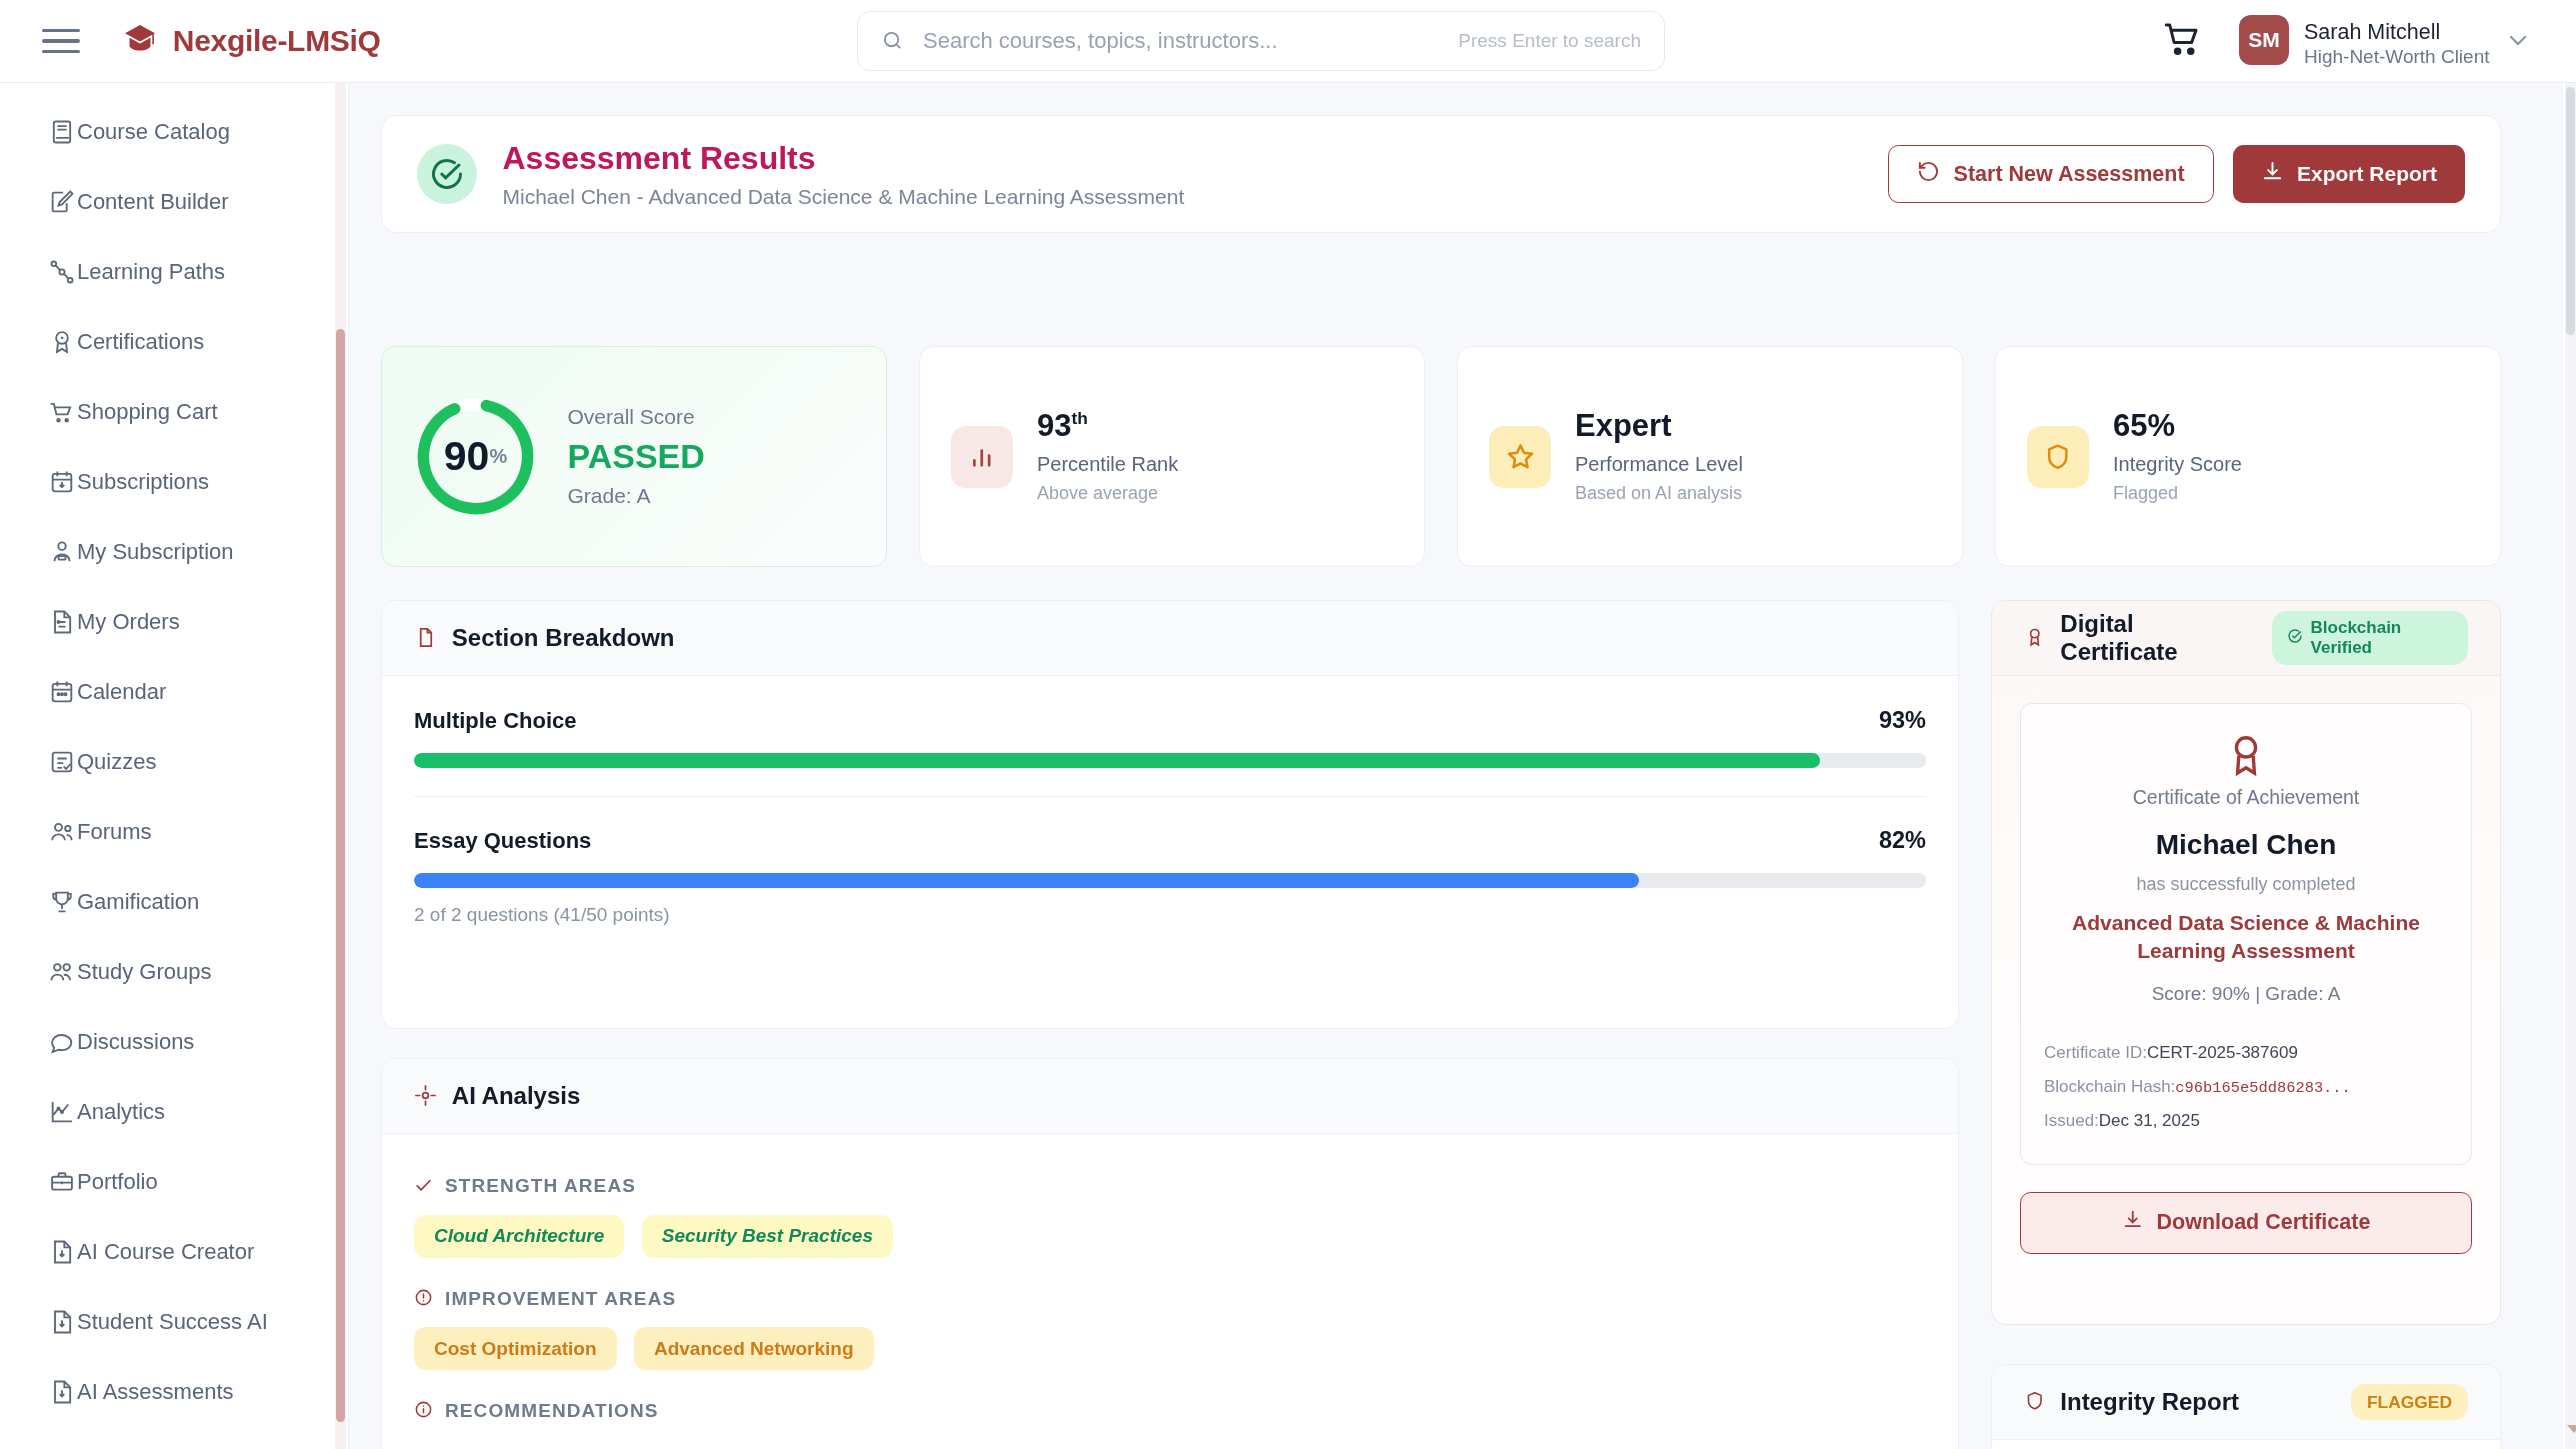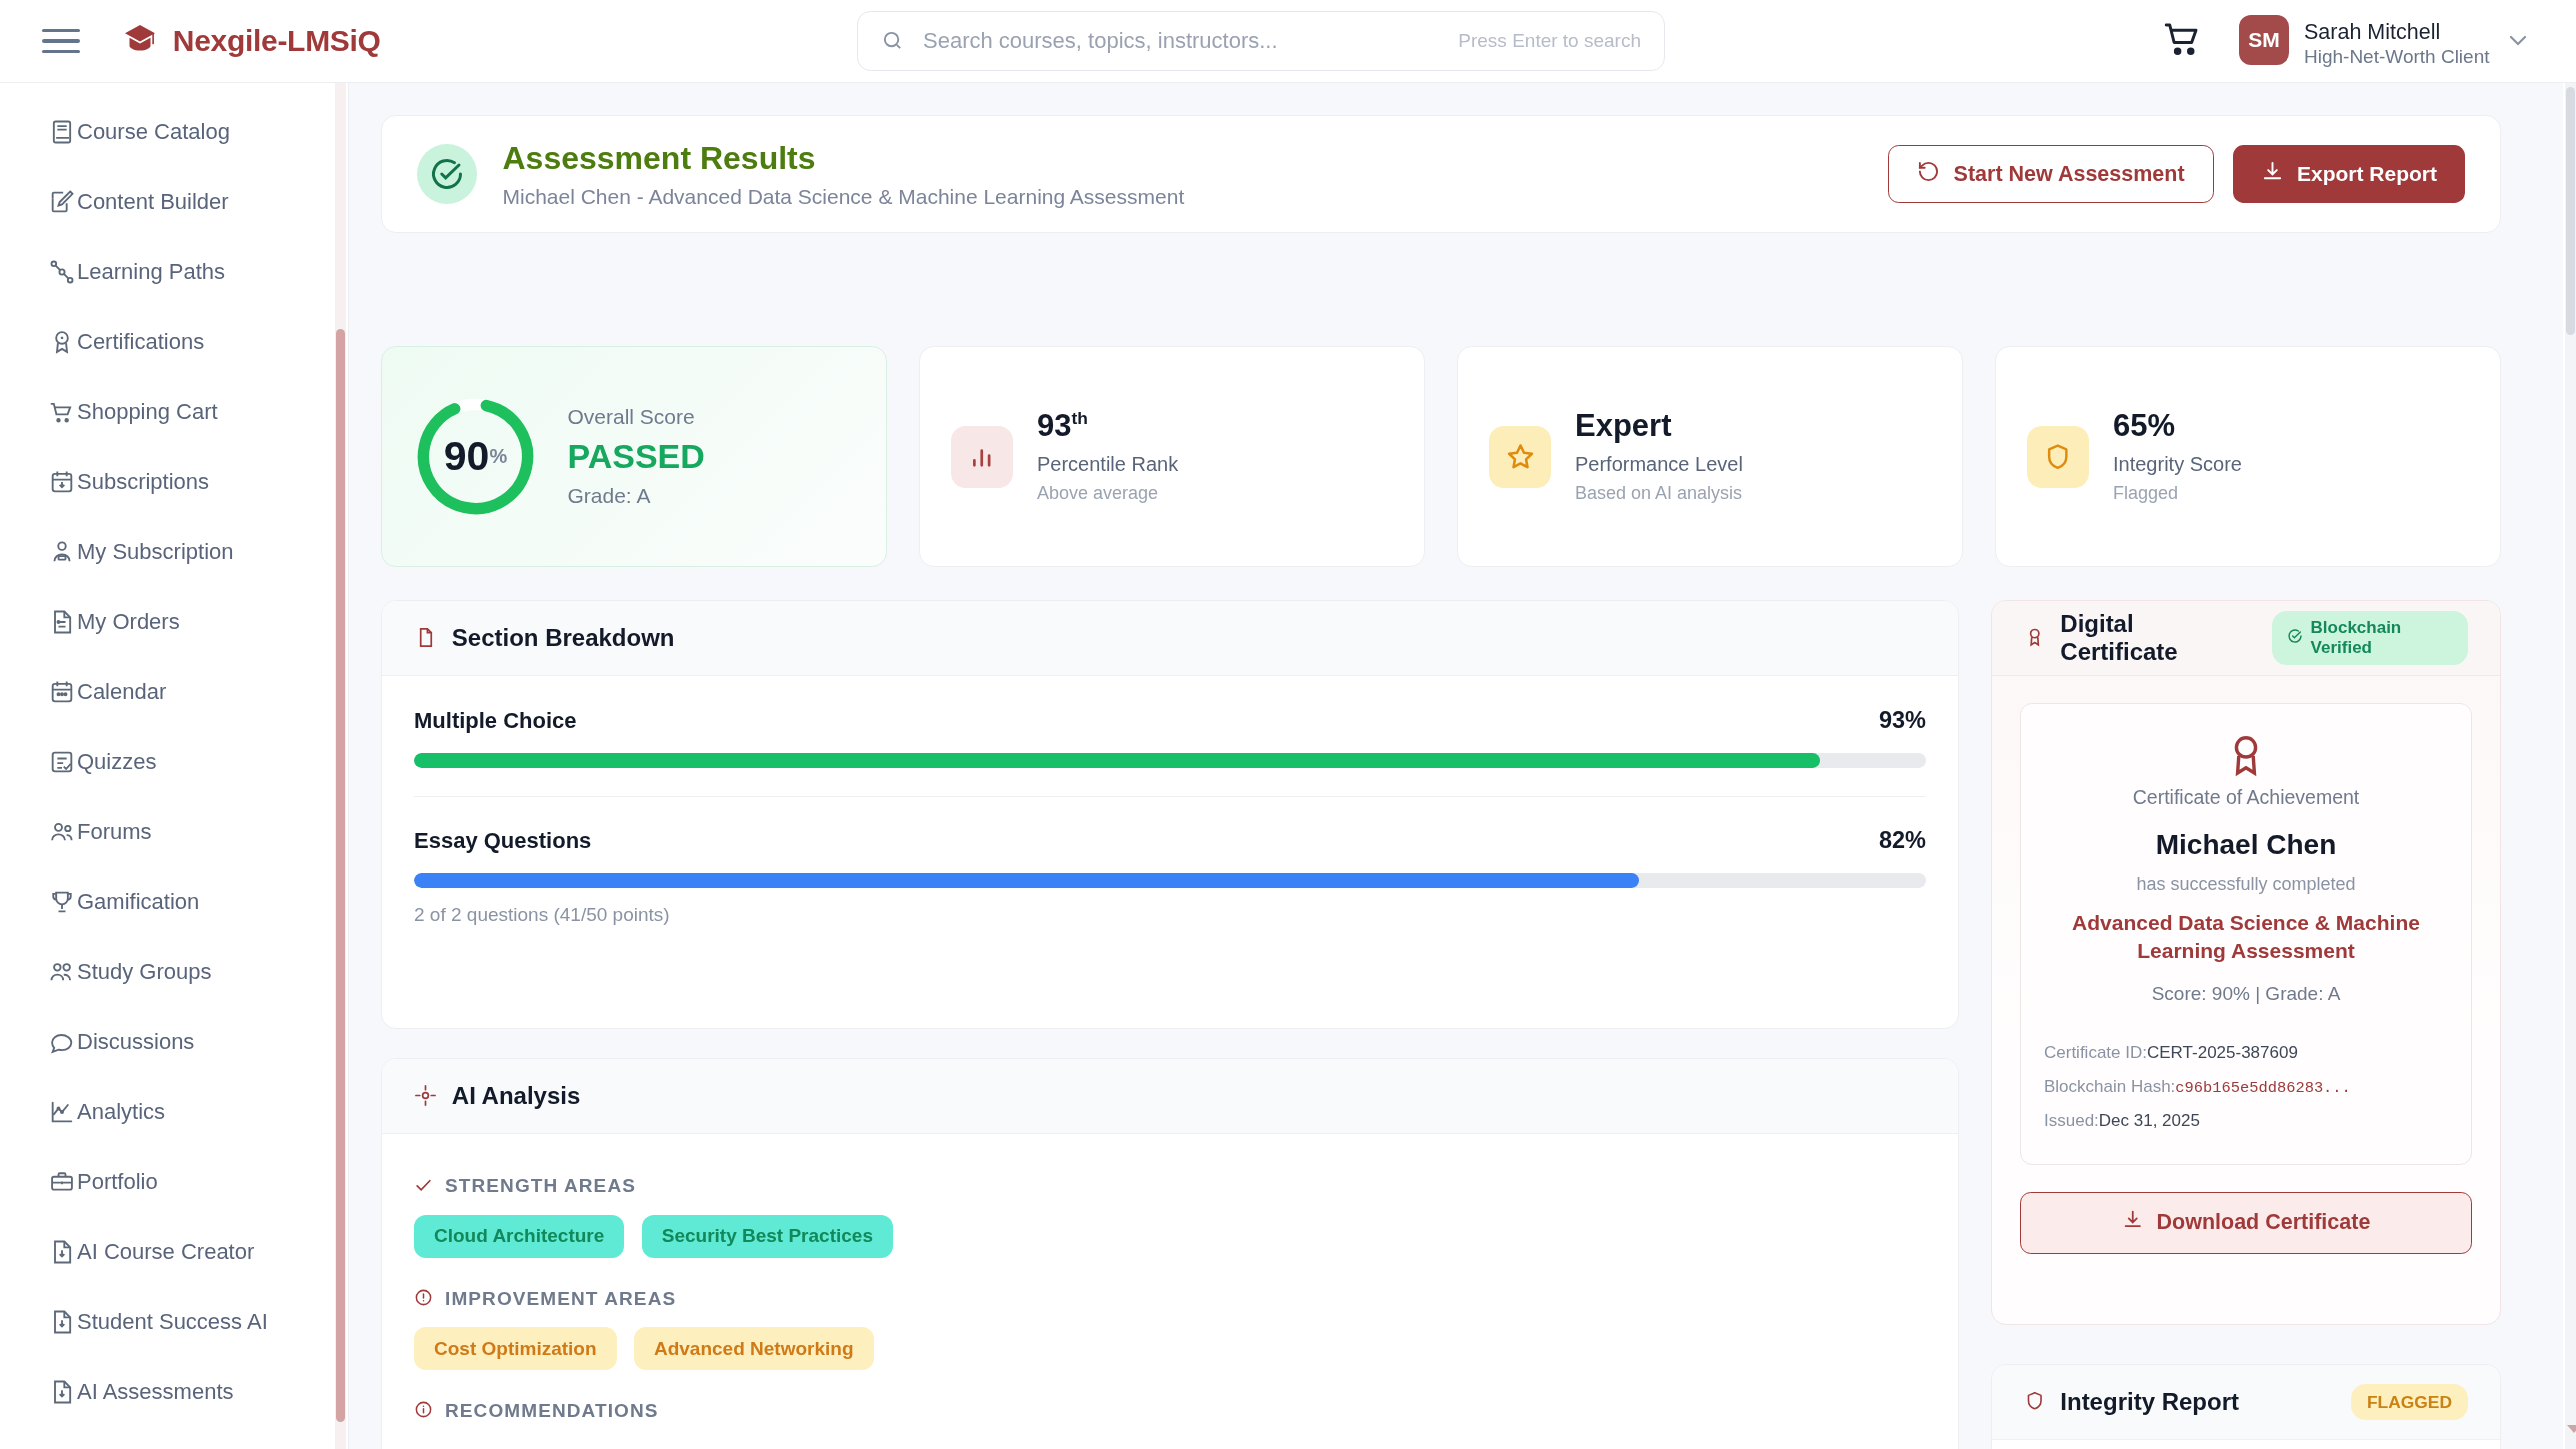--- a/index.html
+++ b/index.html
@@ -79,21 +79,21 @@
   
   .hdrcard {
     position: absolute; left: 32px; top: 32px; width: 2120px; height: 118px;
     display: flex; align-items: center; padding: 0 35px;
   }
   .hdr-icon {
     width: 60px; height: 60px; border-radius: 50%; background: #c9f3dc;
     display: flex; align-items: center; justify-content: center; flex: 0 0 60px;
   }
   .hdr-texts { margin-left: 25.5px; }
-  .hdr-title { font-size: 32px; font-weight: 700; color: #4d7c0f; line-height: 1.22; }
+  .hdr-title { font-size: 32px; font-weight: 700; color: #be185d; line-height: 1.22; }
   .hdr-sub { font-size: 21px; color: #7b8499; margin-top: 6.7px; }
   .hdr-actions { margin-left: auto; display: flex; gap: 19px; align-items: center; }
   .btn-outline {
     height: 58px; border: 1.3px solid #a03a3a; border-radius: 10.7px; background: #fff;
     color: #a03a3a; font-size: 21.5px; font-weight: 700;
     display: flex; align-items: center; gap: 13.4px; padding: 0 28px; cursor: pointer;
   }
   .btn-solid {
     height: 58px; border: none; border-radius: 10.7px; background: #a03a3a;
     color: #fff; font-size: 21px; font-weight: 700;
@@ -139,21 +139,21 @@
   .bar > i { display: block; height: 100%; border-radius: 7.4px; }
   .bd-meta { font-size: 19px; color: #8a93a4; margin-top: 16px; }
   .bd-div { height: 0.7px; background: #eef0f4; margin: 28px 32px 0 32px; }
 
   .aipanel { left: 32px; top: 975px; width: 1578px; height: 470px; }
   .ai-body { padding: 24px 32px 0 32px; }
   .ai-sub { display: flex; align-items: center; gap: 12px; margin-top: 17.4px; }
   .ai-sub-label { font-size: 19px; font-weight: 700; letter-spacing: 1.1px; color: #6f7a8d; }
   .chips { display: flex; gap: 17.4px; margin-top: 17.4px; }
   .chip { border-radius: 12px; padding: 10.7px 20px; font-size: 19px; font-weight: 700; }
-  .chip.green { background: #5eead4; color: #13885a; }
+  .chip.green { background: #fef9c3; color: #13885a; font-style: italic; }
   .chip.amber { background: #fdefbe; color: #cf7a17; }
   .rec-item { display: flex; gap: 13.4px; align-items: center; margin-top: 23px; }
   .rec-text { font-size: 21px; color: #4a5467; }
 
   
   .certpanel { left: 1642px; top: 517px; width: 510px; height: 725px;
     background: linear-gradient(180deg,#fdf7f7 0%, #fffdfd 60%); border-color: #f1e4e4; }
   .cert-head { background: #fbf6f6; border-bottom: 0.7px solid #f2e6e6; }
   .badge-green { background: #cdf5de; color: #15875a; border-radius: 14.8px;
     font-size: 17px; font-weight: 700; padding: 7.4px 14.8px; display: flex; align-items: center; gap: 8px; }

